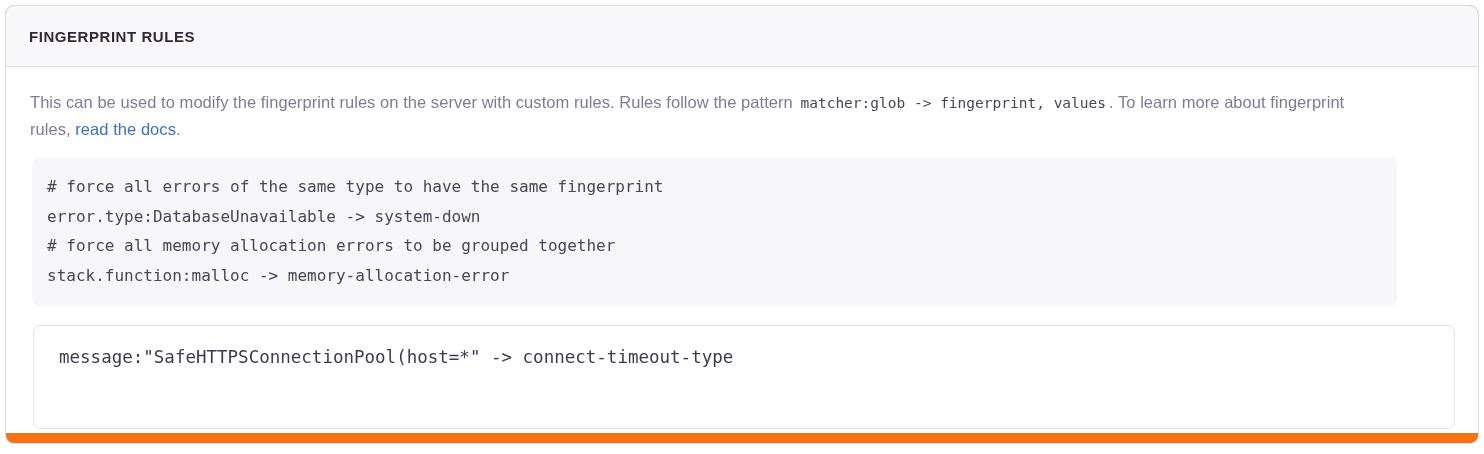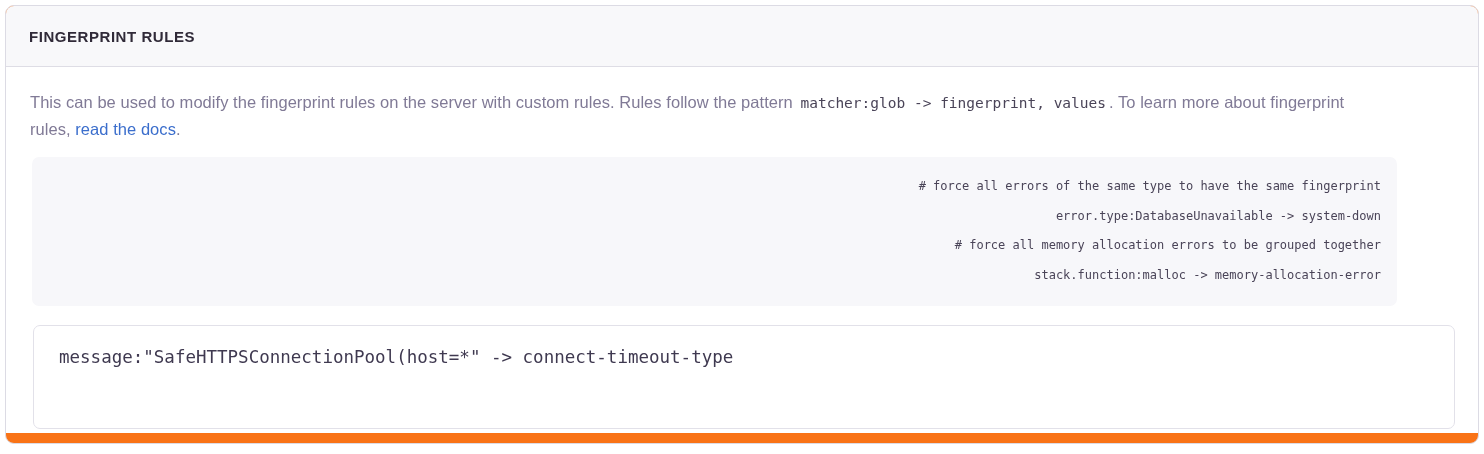--- a/index.html
+++ b/index.html
@@ -70,26 +70,25 @@
     text-decoration: none;
   }
 
   .code-block {
     background: #f7f7fa;
     border-radius: 7px;
     padding: 15px 16px 16px 15px;
     margin: 0 0 19px 2px;
     width: 1365px;
     font-family: "DejaVu Sans Mono", "Liberation Mono", monospace;
-    font-size: 12px;
+    font-size: 16px;
     line-height: 29.5px;
     color: #4a4458;
     white-space: pre;
     overflow: hidden;
-    text-align: right;
   }
 
   .rules-textarea {
     display: block;
     width: 1422px;
     height: 104px;
     margin: 0 0 0 3px;
     padding: 17px 16px 16px 25px;
     background: #ffffff;
     border: 1px solid #e2e1e9;

